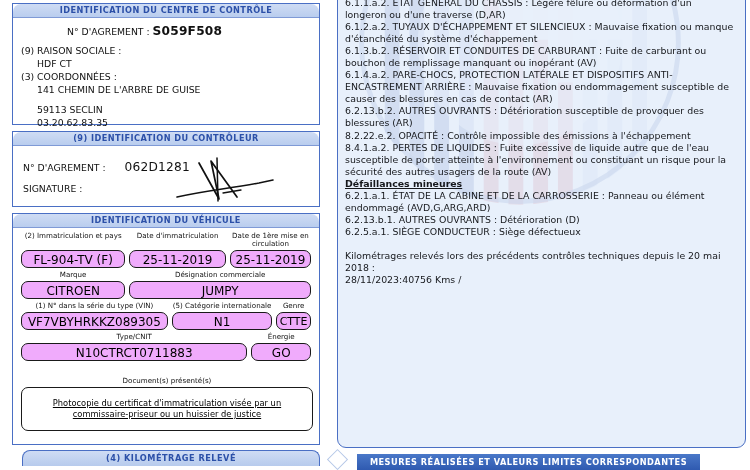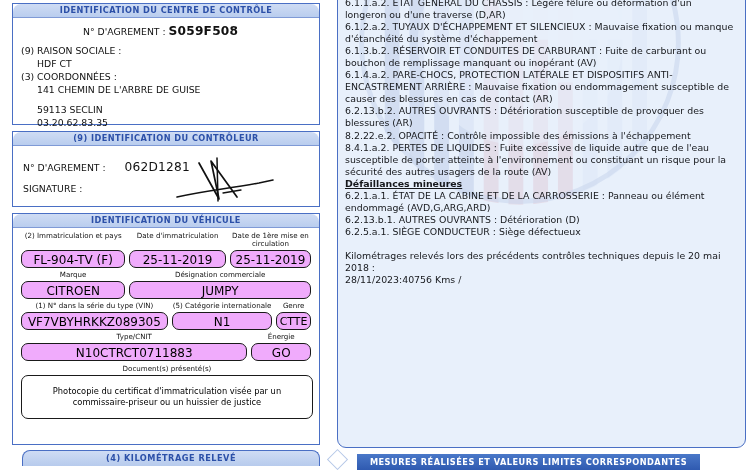--- a/index.html
+++ b/index.html
@@ -77,21 +77,21 @@
     position: absolute;
     left: 0; right: 0;
     top: 13px; bottom: 0;
     padding: 5px 8px;
     box-sizing: border-box;
   }
 
   
   #panel-centre { top: 3px; width: 308px; height: 122px; }
   .lbl-line { font-size: 9.3px; color: #111; margin: 0 0 2px 0; white-space: nowrap; }
-  .agr-row { font-size: 9.3px; color: #111; margin: 2px 0 7px 16px; white-space: nowrap; padding-left: 46px; }
+  .agr-row { font-size: 9.3px; color: #111; margin: 2px 0 7px 0; white-space: nowrap; padding-left: 46px; }
   .agr-row .val { font-size: 12.2px; font-weight: bold; letter-spacing: .2px; }
   .indent { padding-left: 16px; }
   .gap { height: 7px; }
 
   
   #panel-ctrl { top: 131px; width: 308px; height: 76px; }
   .ctrl-num { font-size: 9.3px; color: #111; margin: 10px 0 9px 2px; white-space: nowrap; }
   .ctrl-num .val { font-size: 12.2px; letter-spacing: .2px; padding-left: 16px; }
   .ctrl-sig { font-size: 9.3px; color: #111; margin-left: 2px; }
   .signature {
@@ -138,20 +138,21 @@
     font-size: 8.3px;
     line-height: 11px;
     color: #000;
     text-align: center;
     display: flex;
     align-items: center;
     justify-content: center;
     padding: 0 8px;
     box-sizing: border-box;
     overflow: hidden;
+    text-decoration: underline;
   }
 
   
   .footer-left {
     position: absolute;
     left: 22px;
     bottom: 4px;
     width: 298px;
     height: 16px;
     background: linear-gradient(#cfdcf4, #b7cbed);
@@ -354,21 +355,21 @@
           <div class="field-label" style="width:228px">Type/CNIT</div>
           <div class="sp"></div>
           <div class="field-label" style="width:60px">Énergie</div>
         </div>
         <div class="row vrow">
           <div class="pill" style="width:228px">N10CTRCT0711883</div>
           <div class="sp"></div>
           <div class="pill" style="width:60px">GO</div>
         </div>
 
-        <div class="field-label" style="width:292px;margin-top:4px">Document(s) présenté(s)</div>
+        <div class="field-label" style="width:292px;margin-top:16px">Document(s) présenté(s)</div>
         <div class="bigbox" style="width:292px">Photocopie du certificat d'immatriculation visée par un commissaire-priseur ou un huissier de justice</div>
 
       </div>
     </div>
 
     <div class="footer-left">(4) KILOMÉTRAGE RELEVÉ</div>
   </div>
 
   <div class="right-col">
     <div class="right-panel">

